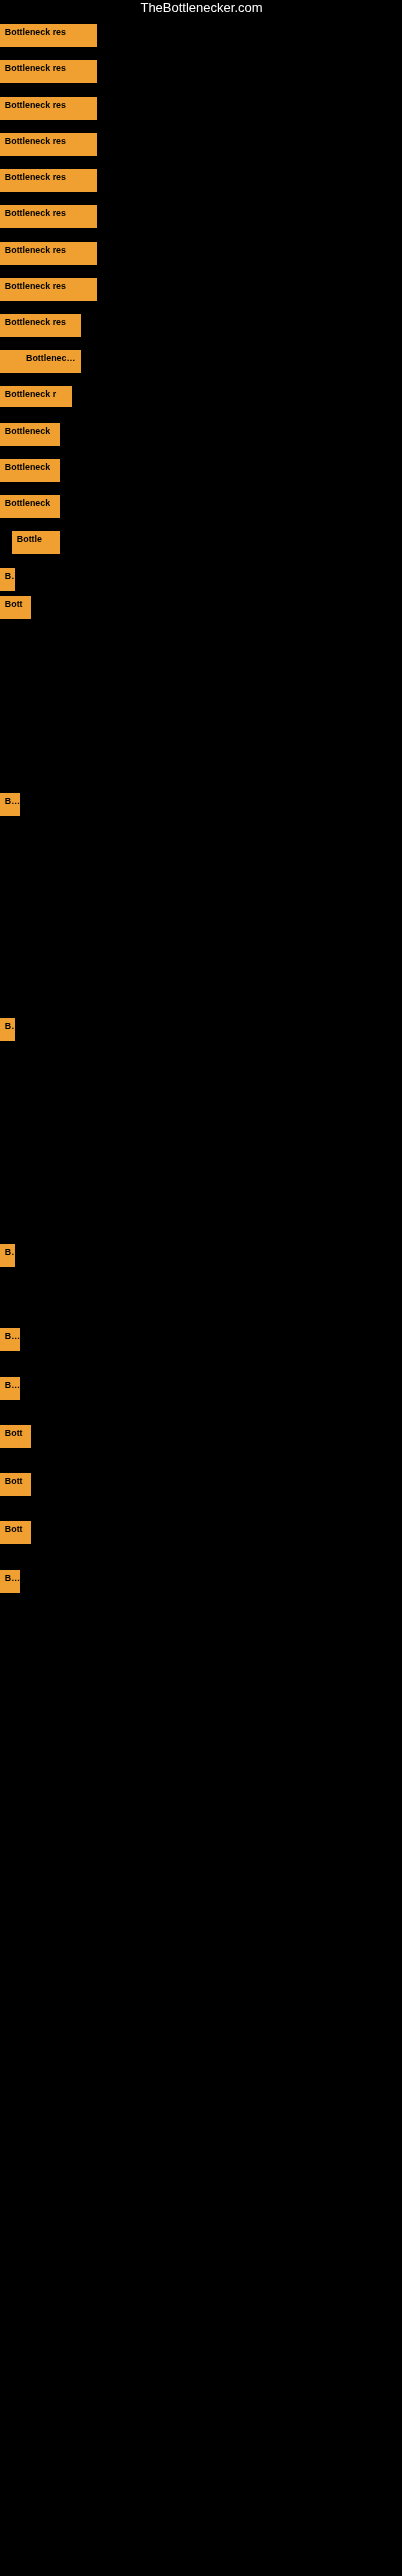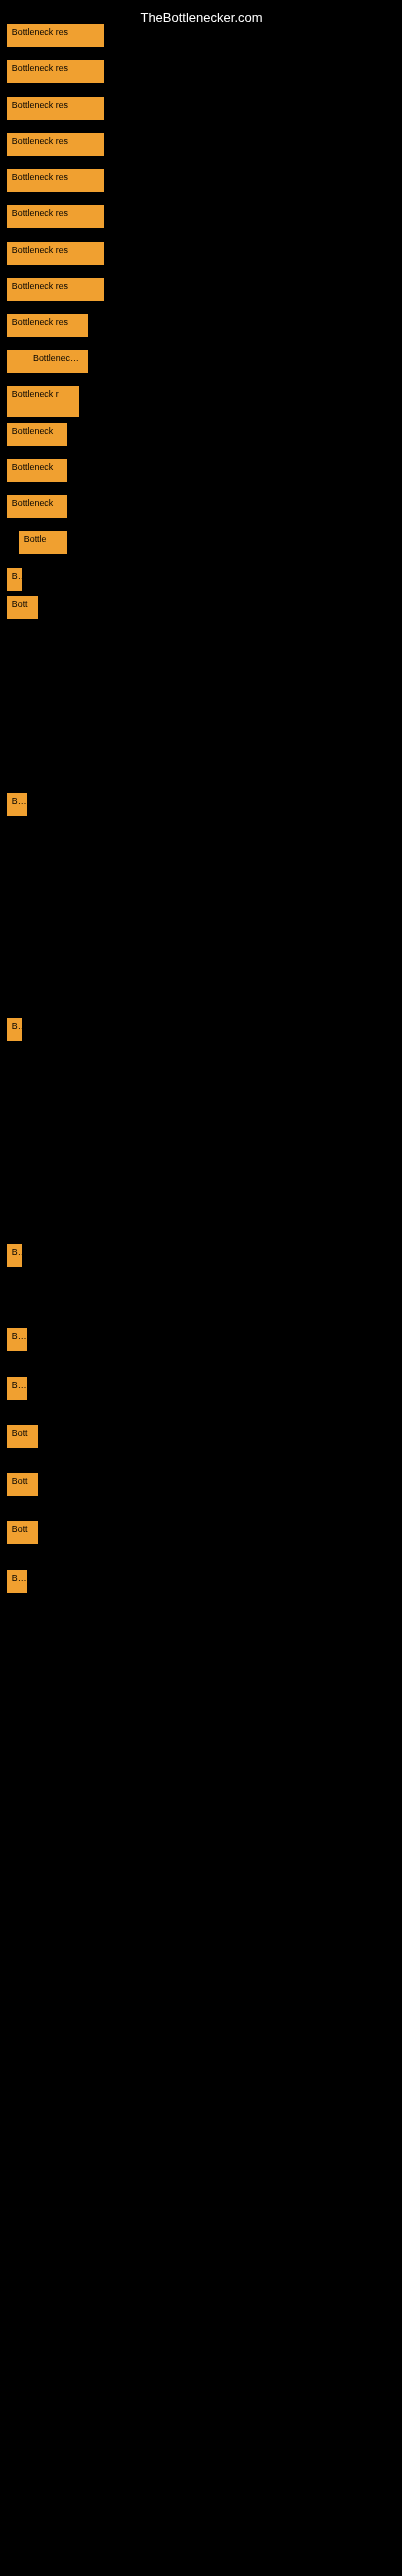--- a/index.html
+++ b/index.html
@@ -11,62 +11,61 @@
     body {
       background-color: #000000;
       font-family: Arial, sans-serif;
       width: 403px;
       min-height: 2576px;
       position: relative;
     }
 
     .site-title {
       position: absolute;
-      top: 10px;
+      top: 0;
       left: 50%;
       transform: translateX(-50%);
       color: #ffffff;
       font-size: 13px;
       font-weight: normal;
       white-space: nowrap;
       text-align: right;
     }
 
     .bottleneck-btn {
       position: absolute;
       background-color: #f0a030;
       color: #000000;
       font-size: 8.9px;
-      font-weight: normal;
+      font-weight: bold;
       padding: 3.2px 4.8px;
       border: none;
       cursor: pointer;
       white-space: nowrap;
       overflow: hidden;
       text-overflow: ellipsis;
-      margin-left: 7px;
     }
   </style>
 </head>
 <body>
 
 <div class="site-title">TheBottlenecker.com</div>
 
 <div id="buttons-container">
     <div class="bottleneck-btn" style="top: 24px; left: 0px; width: 97px; height: 22.5px; position: absolute;">Bottleneck res</div>
     <div class="bottleneck-btn" style="top: 60px; left: 0px; width: 97px; height: 22.5px; position: absolute;">Bottleneck res</div>
     <div class="bottleneck-btn" style="top: 97px; left: 0px; width: 97px; height: 22.5px; position: absolute;">Bottleneck res</div>
     <div class="bottleneck-btn" style="top: 133px; left: 0px; width: 97px; height: 22.5px; position: absolute;">Bottleneck res</div>
     <div class="bottleneck-btn" style="top: 169px; left: 0px; width: 97px; height: 22.5px; position: absolute;">Bottleneck res</div>
     <div class="bottleneck-btn" style="top: 205px; left: 0px; width: 97px; height: 22.5px; position: absolute;">Bottleneck res</div>
     <div class="bottleneck-btn" style="top: 242px; left: 0px; width: 97px; height: 22.5px; position: absolute;">Bottleneck res</div>
     <div class="bottleneck-btn" style="top: 278px; left: 0px; width: 97px; height: 22.5px; position: absolute;">Bottleneck res</div>
     <div class="bottleneck-btn" style="top: 314px; left: 0px; width: 81px; height: 22.5px; position: absolute;">Bottleneck res</div>
     <div class="bottleneck-btn" style="top: 350px; left: 0px; width: 81px; height: 22.5px; position: absolute; padding-left: 26px;">Bottleneck re</div>
-    <div class="bottleneck-btn" style="top: 386px; left: 0px; width: 72px; height: 31px; position: absolute;">Bottleneck r</div>
+    <div class="bottleneck-btn" style="top: 386px; left: 0px; width: 72px; height: 21px; position: absolute;">Bottleneck r</div>
     <div class="bottleneck-btn" style="top: 423px; left: 0px; width: 60px; height: 22.5px; position: absolute;">Bottleneck</div>
     <div class="bottleneck-btn" style="top: 459px; left: 0px; width: 60px; height: 22.5px; position: absolute;">Bottleneck</div>
     <div class="bottleneck-btn" style="top: 495px; left: 0px; width: 60px; height: 22.5px; position: absolute;">Bottleneck</div>
     <div class="bottleneck-btn" style="top: 531px; left: 12px; width: 48px; height: 22.5px; position: absolute;">Bottle</div>
     <div class="bottleneck-btn" style="top: 568px; left: 0px; width: 14.5px; height: 22.5px; position: absolute;">B</div>
     <div class="bottleneck-btn" style="top: 596px; left: 0px; width: 31px; height: 22.5px; position: absolute;">Bott</div>
     <div class="bottleneck-btn" style="top: 793px; left: 0px; width: 20px; height: 22.5px; position: absolute;">Bo</div>
     <div class="bottleneck-btn" style="top: 1018px; left: 0px; width: 14.5px; height: 22.5px; position: absolute;">B</div>
     <div class="bottleneck-btn" style="top: 1244px; left: 0px; width: 14.5px; height: 22.5px; position: absolute;">B</div>
     <div class="bottleneck-btn" style="top: 1328px; left: 0px; width: 20px; height: 22.5px; position: absolute;">Bo</div>

